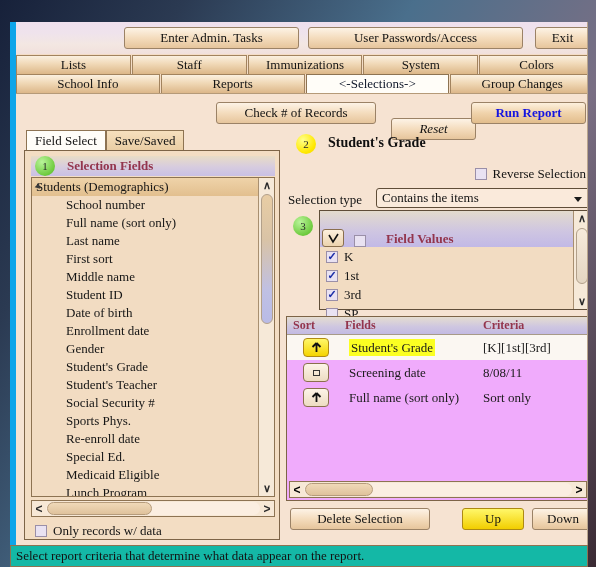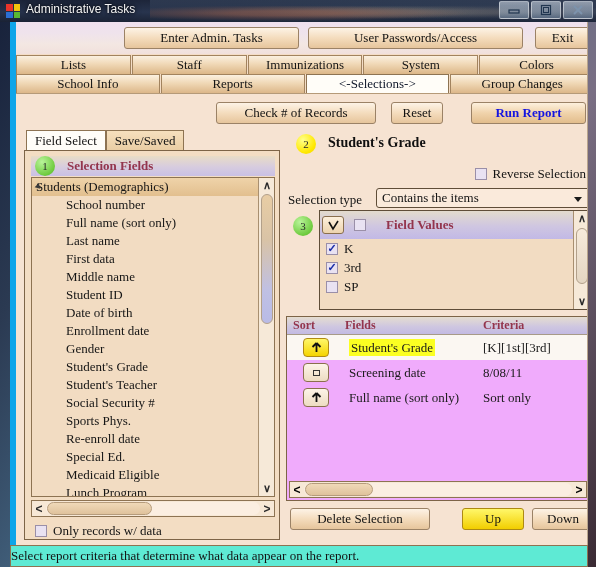--- a/index.html
+++ b/index.html
@@ -108,21 +108,21 @@
   }
 
   .content {
     position:absolute; left:0; top:71px; width:578px; height:452px;
     background:#f6e3d2;
     border-top:1px solid #b59a78;
   }
 
   
   #btn-check   { position:absolute; left:200px; top:8px; width:160px; }
-  #btn-reset   { position:absolute; left:375px; top:8px; width:52px; }
+  #btn-reset   { position:absolute; left:375px; top:24px; width:85px;font-style:italic; }
   #btn-run     { position:absolute; left:455px; top:8px; width:115px;
                  color:#1414e0; font-weight:bold;
                  background: linear-gradient(180deg,#fdf0dd 0%, #f0d3ab 50%, #e2bd8c 100%); }
 
   
   #left-panel { position:absolute; left:4px; top:36px; width:264px; height:410px; }
   .subtabrow { position:absolute; left:6px; top:0; display:flex; }
   .subtab {
     height:20px; padding:0 8px;
     display:flex; align-items:center; justify-content:center;
@@ -238,23 +238,23 @@
     position:absolute; right:7px; top:8px;
     width:0;height:0;border-left:4px solid transparent;border-right:4px solid transparent;
     border-top:5px solid #1a1a1a;
   }
   #badge3 { position:absolute; left:3px; top:86px; }
   .valbox {
     position:absolute; left:33px; top:80px; width:271px; height:100px;
     background:#f2dcc2; border:1px solid #5f4d38;
   }
   .val-head {
-    height:28px;
+    height:36px;
     background: linear-gradient(180deg,#e3dbcd 0%, #cfc6e1 55%, #c2b9e6 100%);
-    display:flex; align-items:center; position:relative;
+    display:flex; align-items:flex-end; position:relative;
   }
   .val-head .sortbtn {
     width:22px; height:18px; margin-left:2px;
     background: linear-gradient(180deg,#fdf0dd,#ecd3ae);
     border:1px solid #8a6f4e; border-radius:3px;
     display:flex;align-items:center;justify-content:center;
     font-family:"Liberation Sans", sans-serif; font-size:11px; color:#161616;
     cursor:pointer;
   }
   .val-head .hchk { margin-left:10px; }
@@ -301,58 +301,30 @@
 
   
   #btn-delete { position:absolute; left:4px; top:378px; width:140px; height:22px; }
   #btn-up     { position:absolute; left:176px; top:378px; width:62px; height:22px;
                 background: linear-gradient(180deg,#fff76a,#f2ce00); border-color:#ae8a12; }
   #btn-down   { position:absolute; left:246px; top:378px; width:62px; height:22px; }
 
   
   .statusbar {
     position:absolute; left:10px; top:545px; width:578px; height:22px;
-    background:#5eead4; border:1px solid #8d7352;
-    display:flex; align-items:center; 
+    background:#14b8a6; border:1px solid #8d7352;
+    display:flex; align-items:center; padding-left:5px;
     font-size:13px; color:#131313;
   }
 </style>
 </head>
 <body>
 
 <div id="window">
 
-  <div class="titlebar">
-    <div class="titlebar-glass"></div>
-    <div class="title-icon">
-      <i></i>
-        <i></i>
-        <i></i>
-        <i></i>
-    </div>
-    <div class="title-text">Administrative Tasks</div>
-    <div class="wbtns">
-      <div class="wbtn">
-        <svg width="14" height="10">
-            <rect x="2" y="5" width="10" height="3" fill="none" stroke="#20354f" stroke-width="1.2"></rect>
-          </svg>
-      </div>
-      <div class="wbtn">
-        <svg width="14" height="12">
-            <rect x="2.5" y="1.5" width="9" height="9" fill="none" stroke="#20354f" stroke-width="1.2"></rect>
-            <rect x="4.5" y="3.5" width="5" height="5" fill="none" stroke="#20354f" stroke-width="1"></rect>
-          </svg>
-      </div>
-      <div class="wbtn">
-        <svg width="14" height="12">
-            <path d="M3 2 L11 10 M11 2 L3 10" stroke="#7d93ac" stroke-width="2" fill="none"></path>
-          </svg>
-      </div>
-    </div>
-  </div>
 
   <div class="app">
 
     <div class="topbar">
       <div class="btn" id="btn-enter-admin">Enter Admin. Tasks</div>
       <div class="btn" id="btn-user-pass">User Passwords/Access</div>
       <div class="btn" id="btn-exit">Exit</div>
     </div>
 
     <div class="tabrow" id="tabrow1">
@@ -390,21 +362,21 @@
 
           <div class="listbox">
             <div class="list-row group">
               <span class="tri"></span>
               <span>Students (Demographics)</span>
             </div>
             <div id="field-rows">
                 <div class="list-row">School number</div>
                 <div class="list-row">Full name (sort only)</div>
                 <div class="list-row">Last name</div>
-                <div class="list-row">First data</div>
+                <div class="list-row">First sort</div>
                 <div class="list-row">Middle name</div>
                 <div class="list-row">Student ID</div>
                 <div class="list-row">Date of birth</div>
                 <div class="list-row">Enrollment date</div>
                 <div class="list-row">Gender</div>
                 <div class="list-row">Student's Grade</div>
                 <div class="list-row">Student's Teacher</div>
                 <div class="list-row">Social Security #</div>
                 <div class="list-row">Sports Phys.</div>
                 <div class="list-row">Re-enroll date</div>
@@ -461,20 +433,24 @@
             <span class="chk hchk"></span>
             <span class="htitle">Field Values</span>
           </div>
           <div id="value-rows">
               <div class="val-row">
                 <span class="chk on"></span>
                 <span>K</span>
               </div>
               <div class="val-row">
                 <span class="chk on"></span>
+                <span>1st</span>
+              </div>
+              <div class="val-row">
+                <span class="chk on"></span>
                 <span>3rd</span>
               </div>
               <div class="val-row">
                 <span class="chk"></span>
                 <span>SP</span>
               </div>
             </div>
           <div class="vscroll">
             <div class="arw up">∧</div>
             <div class="vthumb" style="top:17px;height:56px;background:linear-gradient(180deg,#f6eadb,#e4d6c2);"></div>

